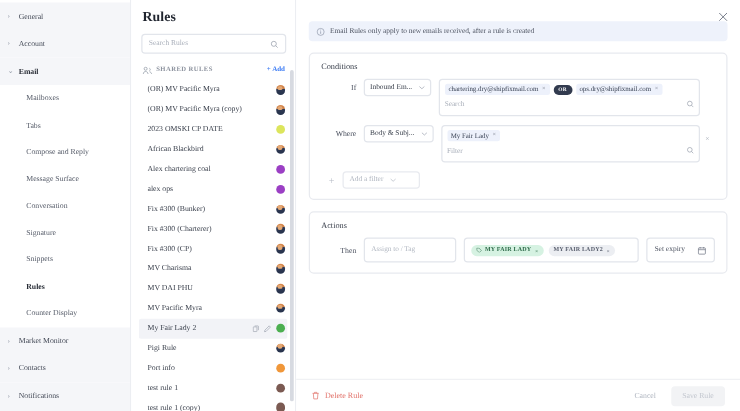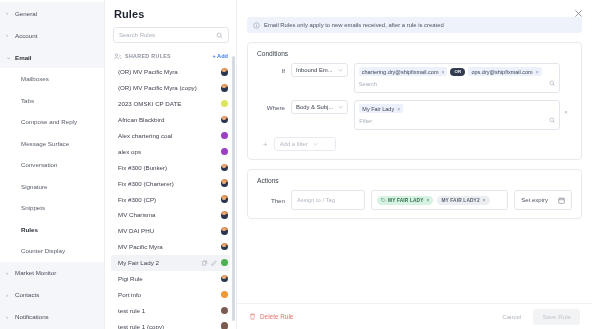--- a/index.html
+++ b/index.html
@@ -3,21 +3,21 @@
 <meta charset="utf-8">
 <style>
   * { box-sizing: border-box; margin: 0; padding: 0; }
   html, body {
     width: 592px; height: 329px;
     font-family: "Liberation Sans", sans-serif;
     background: #ffffff;
     color: #2b2f38;
     overflow: hidden;
   }
-  .app { display: flex; width: 592px; height: 329px; }
+  .app { display: flex; width: 592px; height: 329px; font-family: Liberation Serif, serif; }
 
   
   .nav {
     width: 105px; height: 329px;
     background: #fff;
     border-right: 1px solid #eceef2;
     padding-top: 2px;
     flex: 0 0 105px;
   }
   .nav-group {

